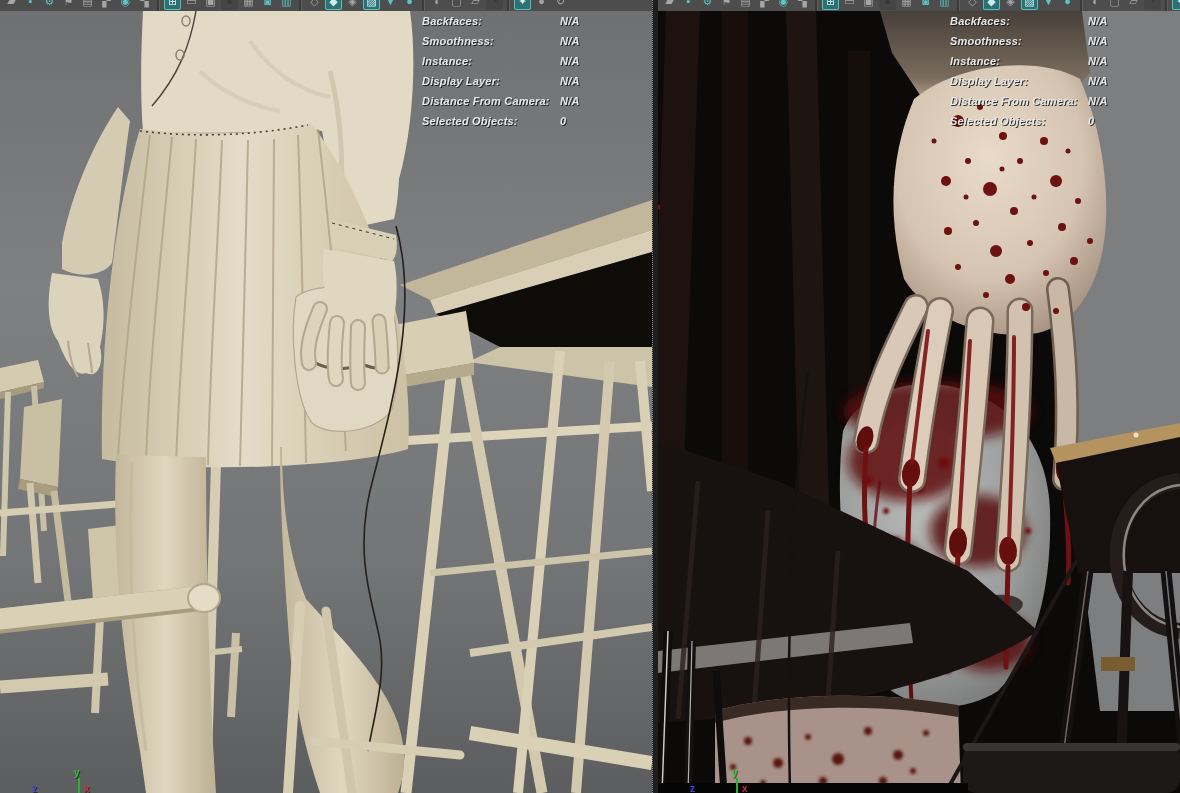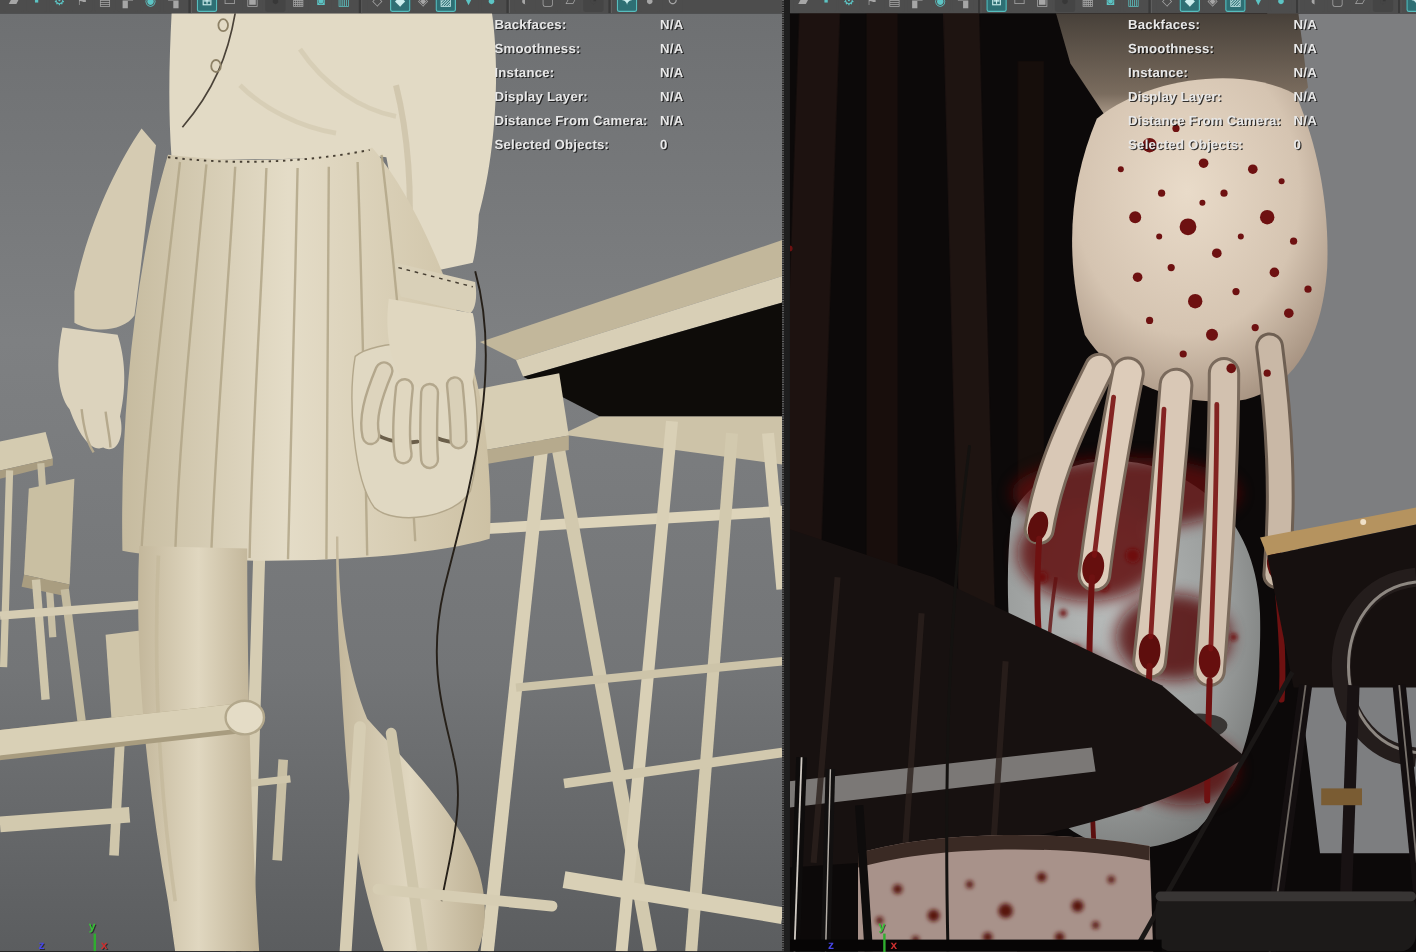--- a/index.html
+++ b/index.html
@@ -15,21 +15,21 @@
   .tbi{display:inline-flex;align-items:flex-end;justify-content:center;vertical-align:top;
        width:17px;height:19px;margin:-9px 1px 0 1px;font-size:11px;line-height:17px;
        color:#a6a6a6;background:#4d4d4d;border-radius:2px;cursor:pointer;}
   .tbi.t{color:#5cc4c4;}
   .tbi.a{background:#2e6f74;color:#cdeeee;box-shadow:inset 0 0 0 1px #58bdbd;}
   .tbi.d{color:#383838;background:#454545;}
   .tbsep{display:inline-block;vertical-align:top;width:2px;height:11px;margin:0 3px;
          background:#3a3a3a;border-right:1px solid #5e5e5e;}
   .scene{position:absolute;top:11px;left:0;right:0;bottom:0;}
   .scene svg{position:absolute;top:0;left:0;width:100%;height:100%;display:block;}
-  .hud{position:absolute;top:1px;right:12px;width:230px;z-index:5;}
+  .hud{position:absolute;top:1px;right:2px;width:230px;z-index:5;font-style:italic;}
   .hud-row{height:20px;position:relative;}
   .hud-label,.hud-value{position:absolute;top:3px;font-size:11px;font-weight:bold;
        color:#e8e8e8;text-shadow:1px 1px 0 rgba(20,20,20,.85);letter-spacing:.2px;}
   .hud-label{left:2px;}
   .hud-value{left:140px;}
   .axis{position:absolute;left:30px;bottom:-2px;width:70px;height:28px;z-index:5;
         font-size:10px;font-weight:bold;}
   .axis .ay{position:absolute;left:44px;top:0;color:#35c435;text-shadow:1px 1px 0 rgba(0,0,0,.5);}
   .axis .ay-line{position:absolute;left:48px;top:11px;width:2px;height:17px;background:#2fae2f;}
   .axis .az{position:absolute;left:2px;top:16px;color:#4646e8;text-shadow:1px 1px 0 rgba(0,0,0,.5);}

